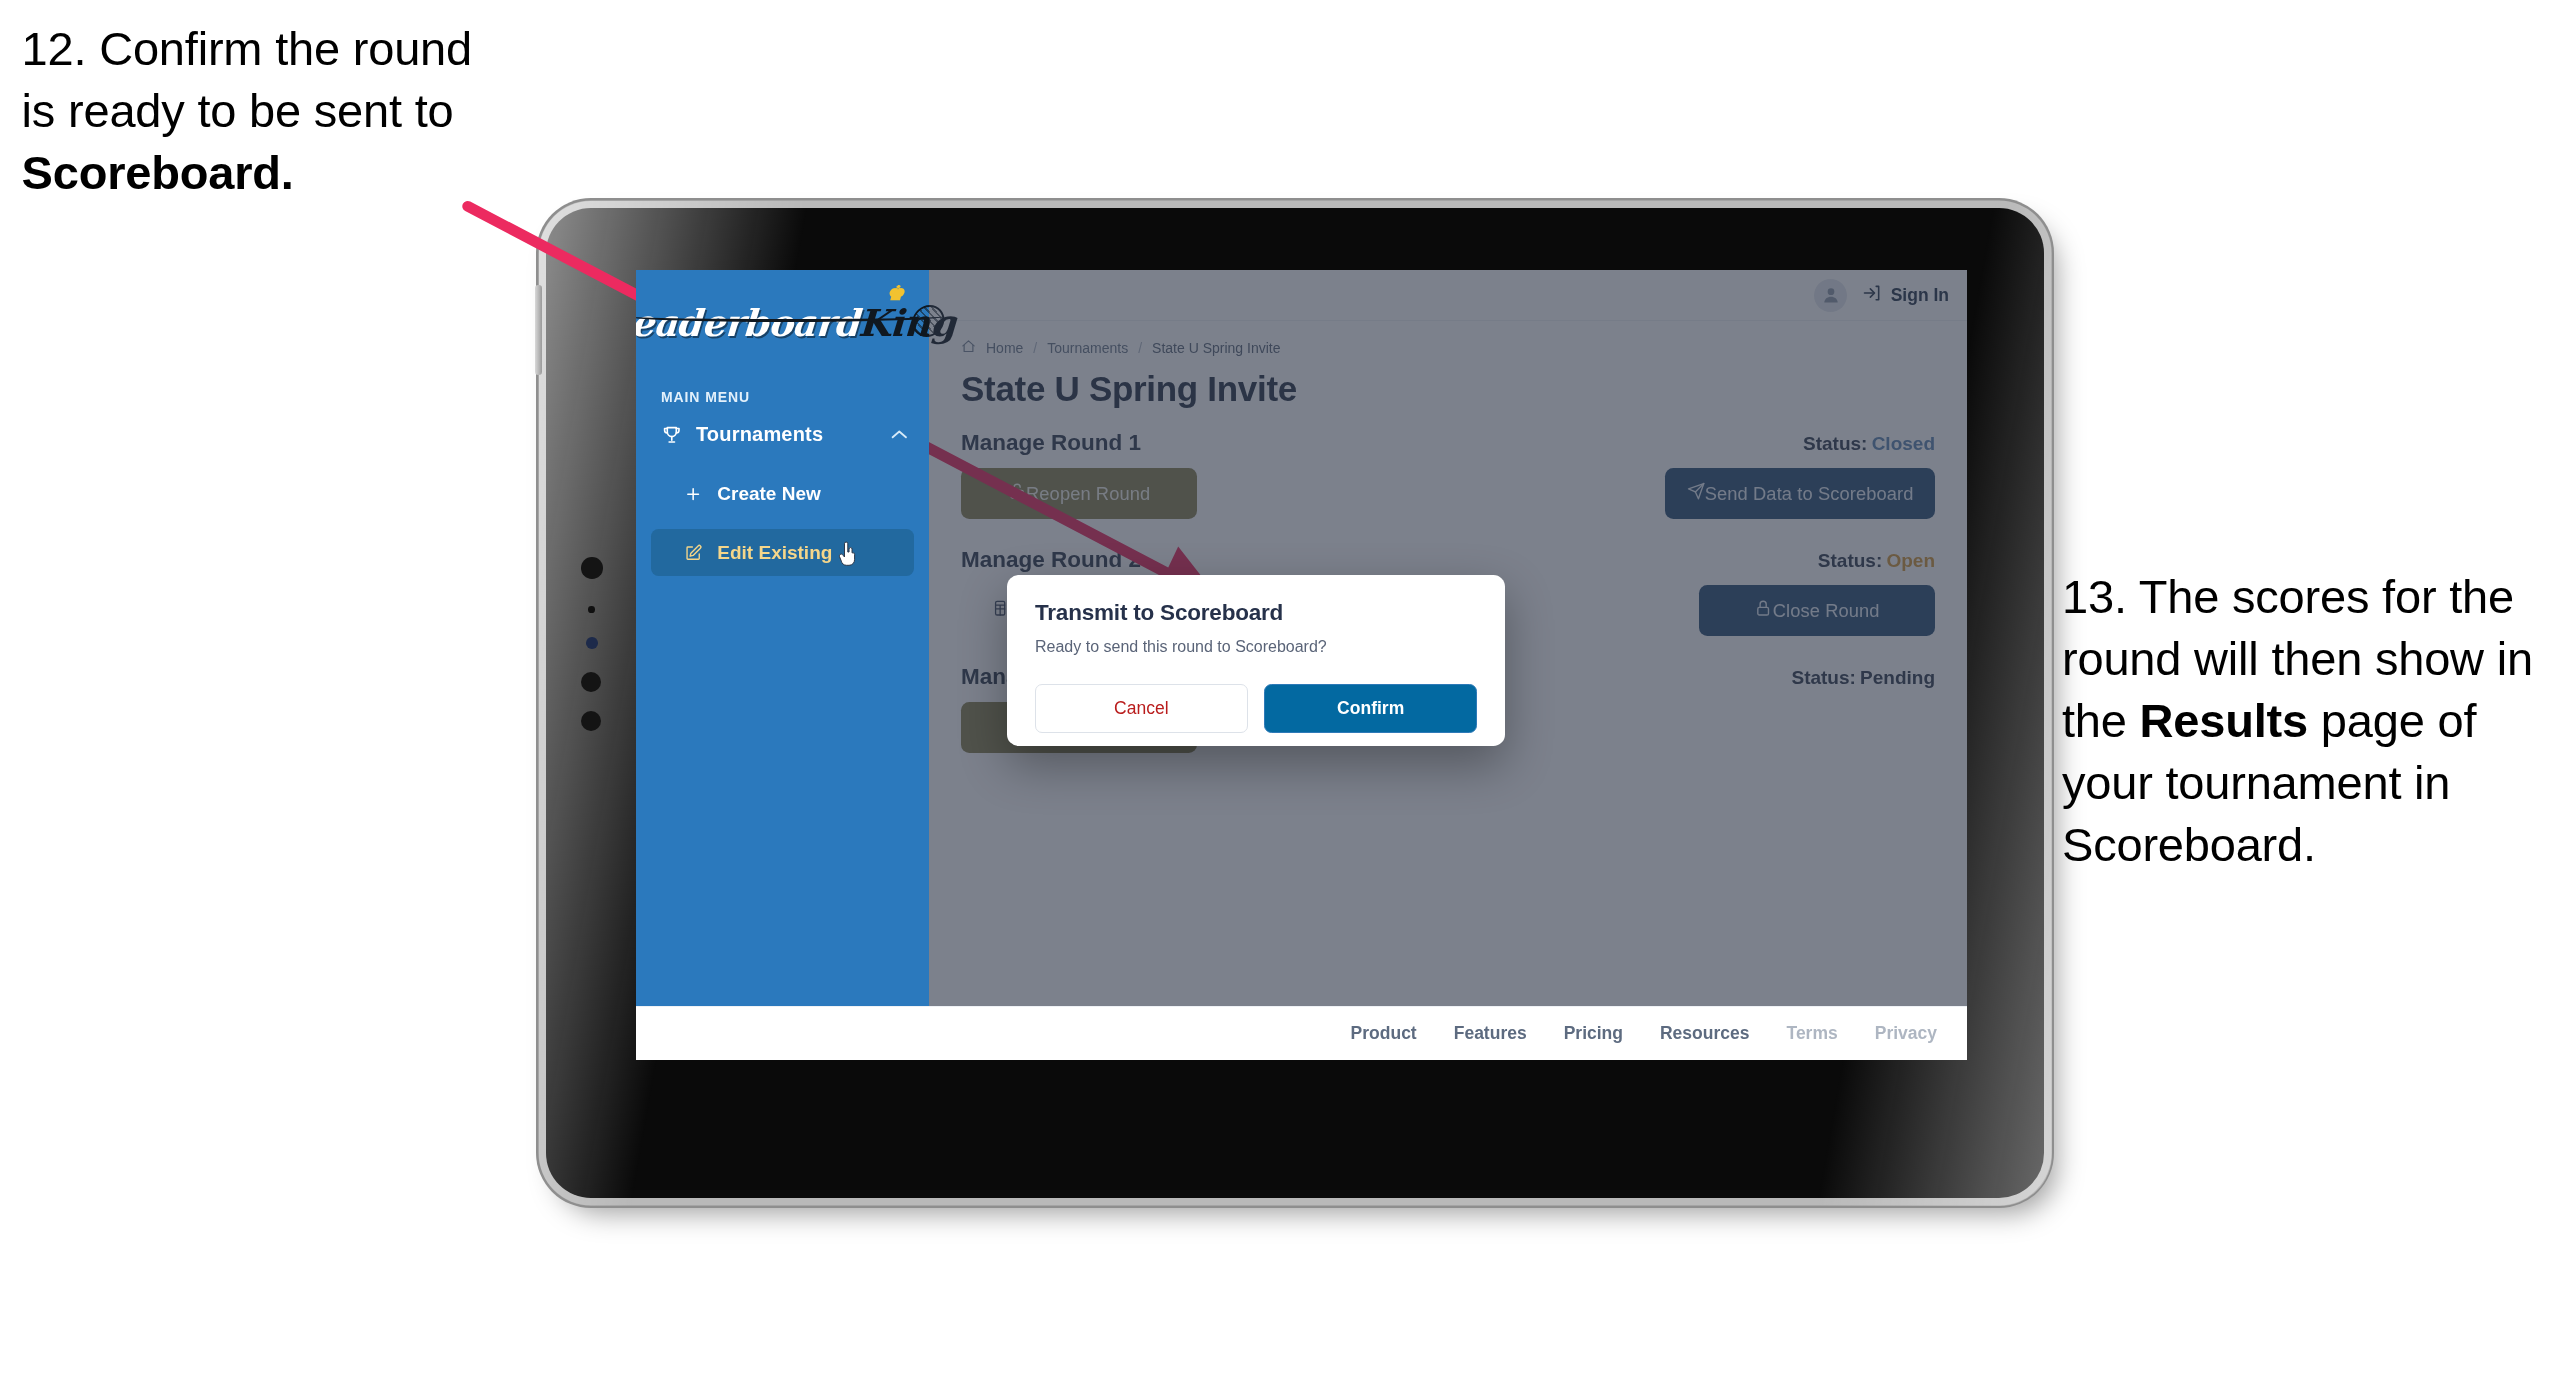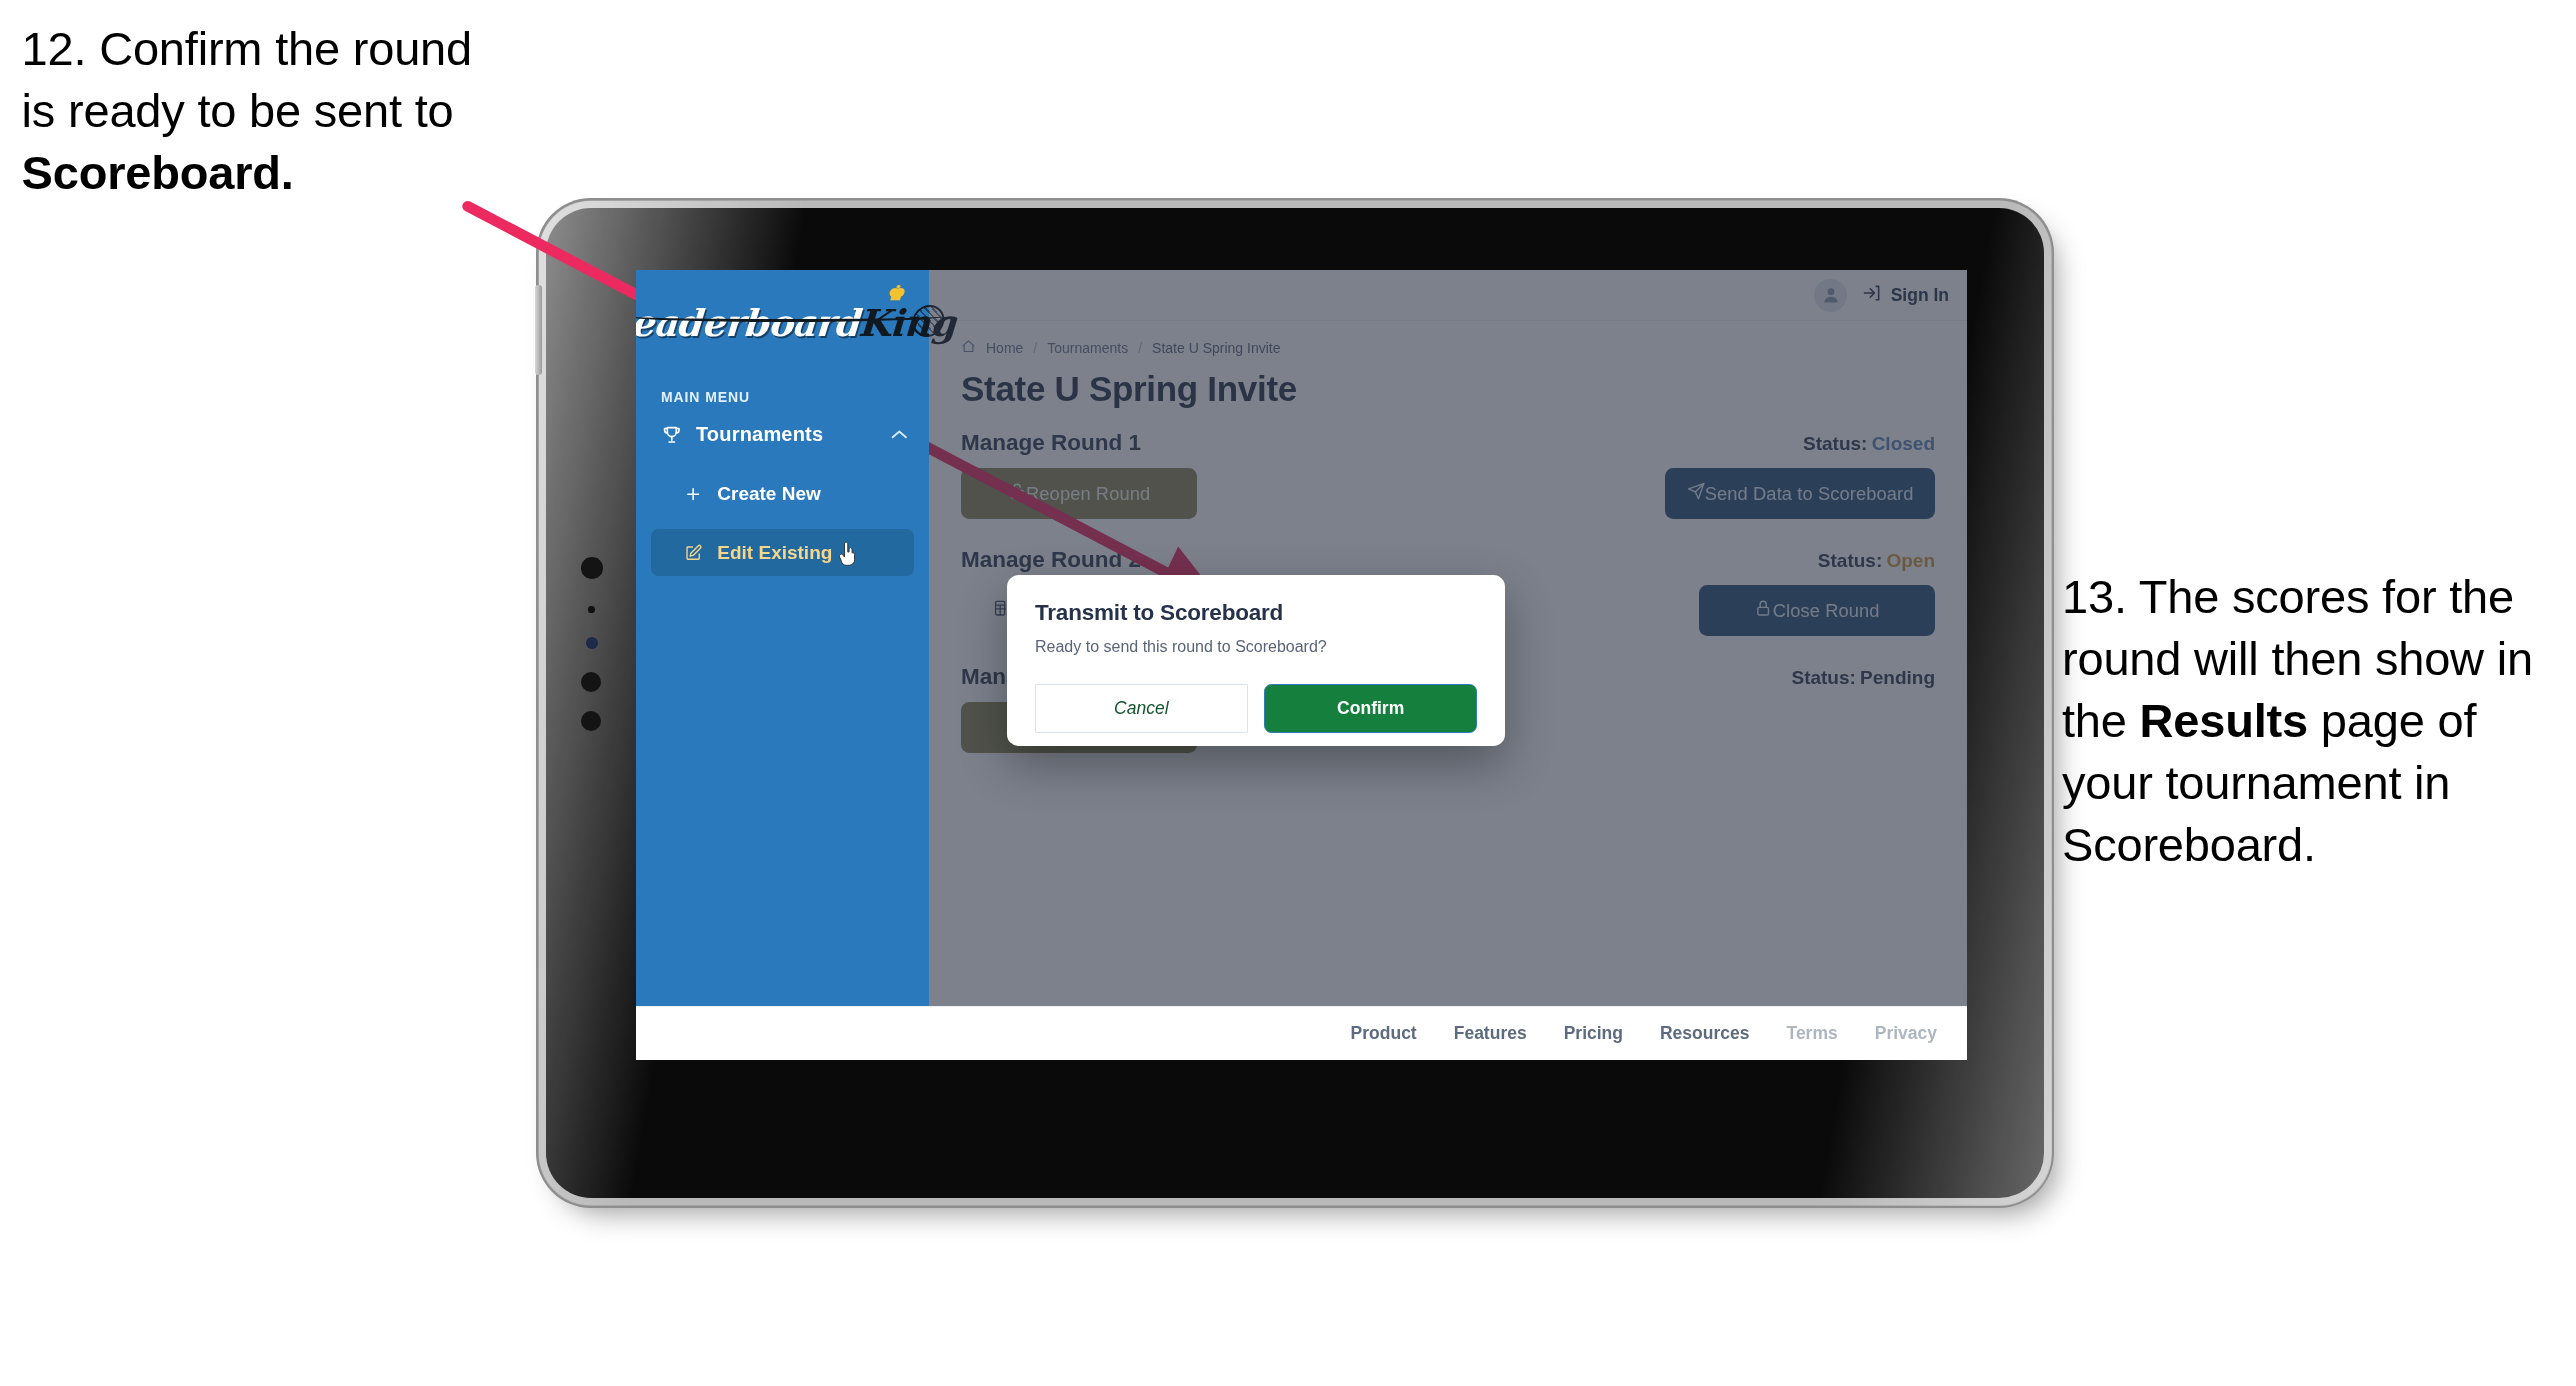--- a/index.html
+++ b/index.html
@@ -389,34 +389,33 @@
   }
   #modal-actions {
     display: flex;
     gap: 16.6px;
   }
   #modal-cancel-button {
     flex: 1;
     text-align: center;
     padding: 13.3px 0;
     border: 0.8px solid #dde2e9;
-    border-radius: 1px;
+    border-radius: 7px;
     background: #ffffff;
-    color: #14532d;
+    color: #b91c1c;
     font-size: 17.5px;
     box-sizing: border-box;
-    font-style: italic;
   }
   #modal-confirm-button {
     flex: 1;
     text-align: center;
     padding: 13.3px 0;
     border: 0.8px solid #2e7ab8;
     border-radius: 7.5px;
-    background: #15803d;
+    background: #0369a1;
     color: #ffffff;
     font-size: 17.5px;
     font-weight: bold;
     box-sizing: border-box;
   }
 </style>
 </head>
 <body>
 
 <div id="callout-left" class="callout">

